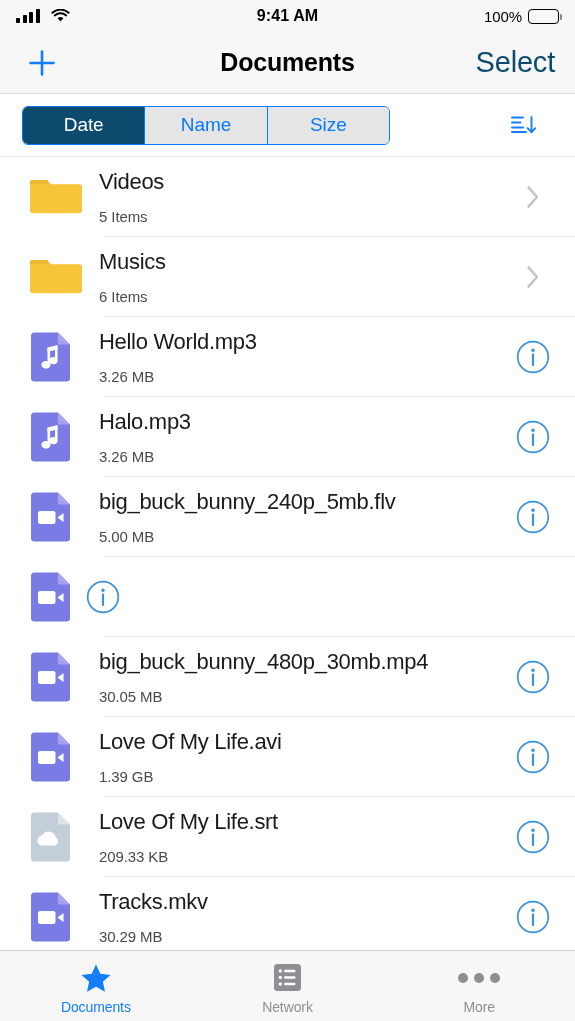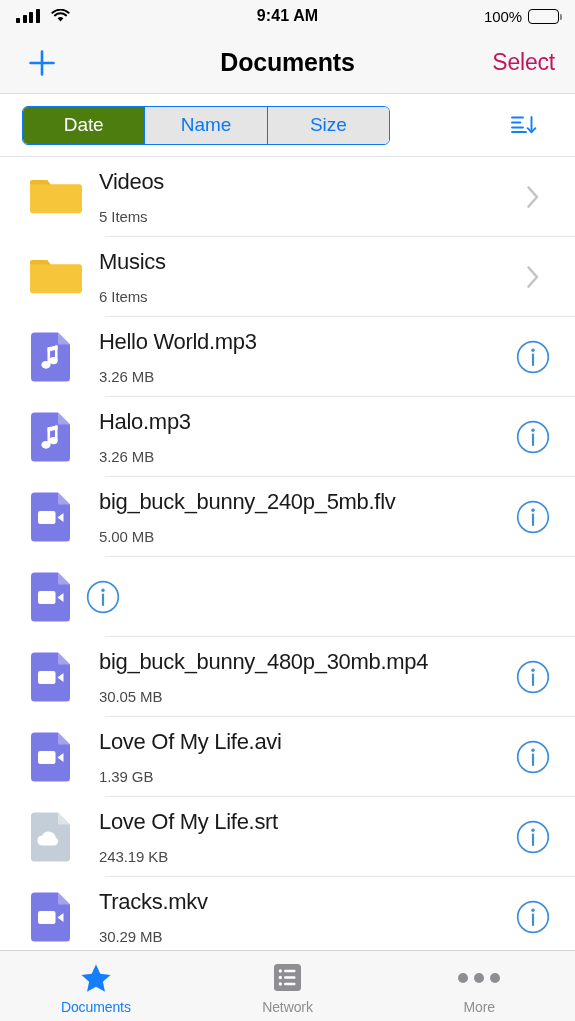--- a/index.html
+++ b/index.html
@@ -42,41 +42,41 @@
     height:62px; flex:0 0 62px; background:#f7f7f8;
     display:flex; align-items:center; padding:0 20px; position:relative;
     border-bottom:1px solid #dcdcde;
   }
   .nav-add { width:44px; height:44px; display:flex; align-items:center; justify-content:center; cursor:pointer; }
   .nav-title {
     position:absolute; left:0; right:0; text-align:center;
     font-size:25px; font-weight:bold; color:#000; letter-spacing:-0.2px;
   }
   .nav-select {
-    margin-left:auto; font-size:23px; color:#be185d; letter-spacing:-0.2px;
+    margin-left:auto; font-size:29px; color:#0c4a6e; letter-spacing:-0.2px;
     cursor:pointer; z-index:2;
   }
 
   
   .sortbar {
     height:63px; flex:0 0 63px; background:#fff;
     display:flex; align-items:center; padding:0 22px;
     border-bottom:1px solid #e4e4e6;
   }
   .segmented {
     display:flex; height:39px; border:1.4px solid #0a79f6;
     border-radius:6px; overflow:hidden; width:368px;
   }
   .seg {
     flex:1; display:flex; align-items:center; justify-content:center;
     font-size:19px; color:#0a79f6; background:#e5e5e5; cursor:pointer;
     border-right:1.4px solid #0a79f6; letter-spacing:-0.1px;
   }
   .seg:last-child { border-right:none; }
-  .seg.active { background:#4d7c0f; color:#fff; }
+  .seg.active { background:#0c4a6e; color:#fff; }
   .sort-dir { margin-left:auto; margin-right:10px; width:38px; height:38px;
               display:flex; align-items:center; justify-content:center; cursor:pointer; }
 
   
   .filelist { flex:1 1 auto; overflow:hidden; background:#fff; }
   .row {
     height:80px; display:flex; align-items:center;
     padding-left:28px; padding-right:22px; position:relative; cursor:pointer;
     background:#fff;
   }
@@ -353,21 +353,21 @@
     <div class="row">
       <div class="row-icon">
         <svg width="45" height="52" viewBox="0 0 45 52">
           <path d="M3 5a3.5 3.5 0 0 1 3.5-3.5H30L42 13.5V47a3.5 3.5 0 0 1-3.5 3.5h-32A3.5 3.5 0 0 1 3 47z" fill="#c3ced8"></path>
           <path d="M30 1.5L42 13.5H30z" fill="#dde4ea"></path>
           <path d="M13.5 34.5a5 5 0 0 1 .6-9.9 7.3 7.3 0 0 1 13.7 2 4.3 4.3 0 0 1-.6 7.9z" fill="#fff"></path>
         </svg>
       </div>
       <div class="row-text">
         <div class="row-name">Love Of My Life.srt</div>
-        <div class="row-sub">243.19 KB</div>
+        <div class="row-sub">209.33 KB</div>
       </div>
       <div class="row-acc">
         <svg class="info-btn" viewBox="0 0 34 34">
           <circle cx="17" cy="17" r="15.3" fill="none" stroke="#3d8fd6" stroke-width="1.7"></circle>
           <circle cx="17" cy="10.3" r="1.7" fill="#3d8fd6"></circle>
           <path d="M17 14.5v10.5" stroke="#3d8fd6" stroke-width="2.2" stroke-linecap="round"></path>
         </svg>
       </div>
     </div>
 

